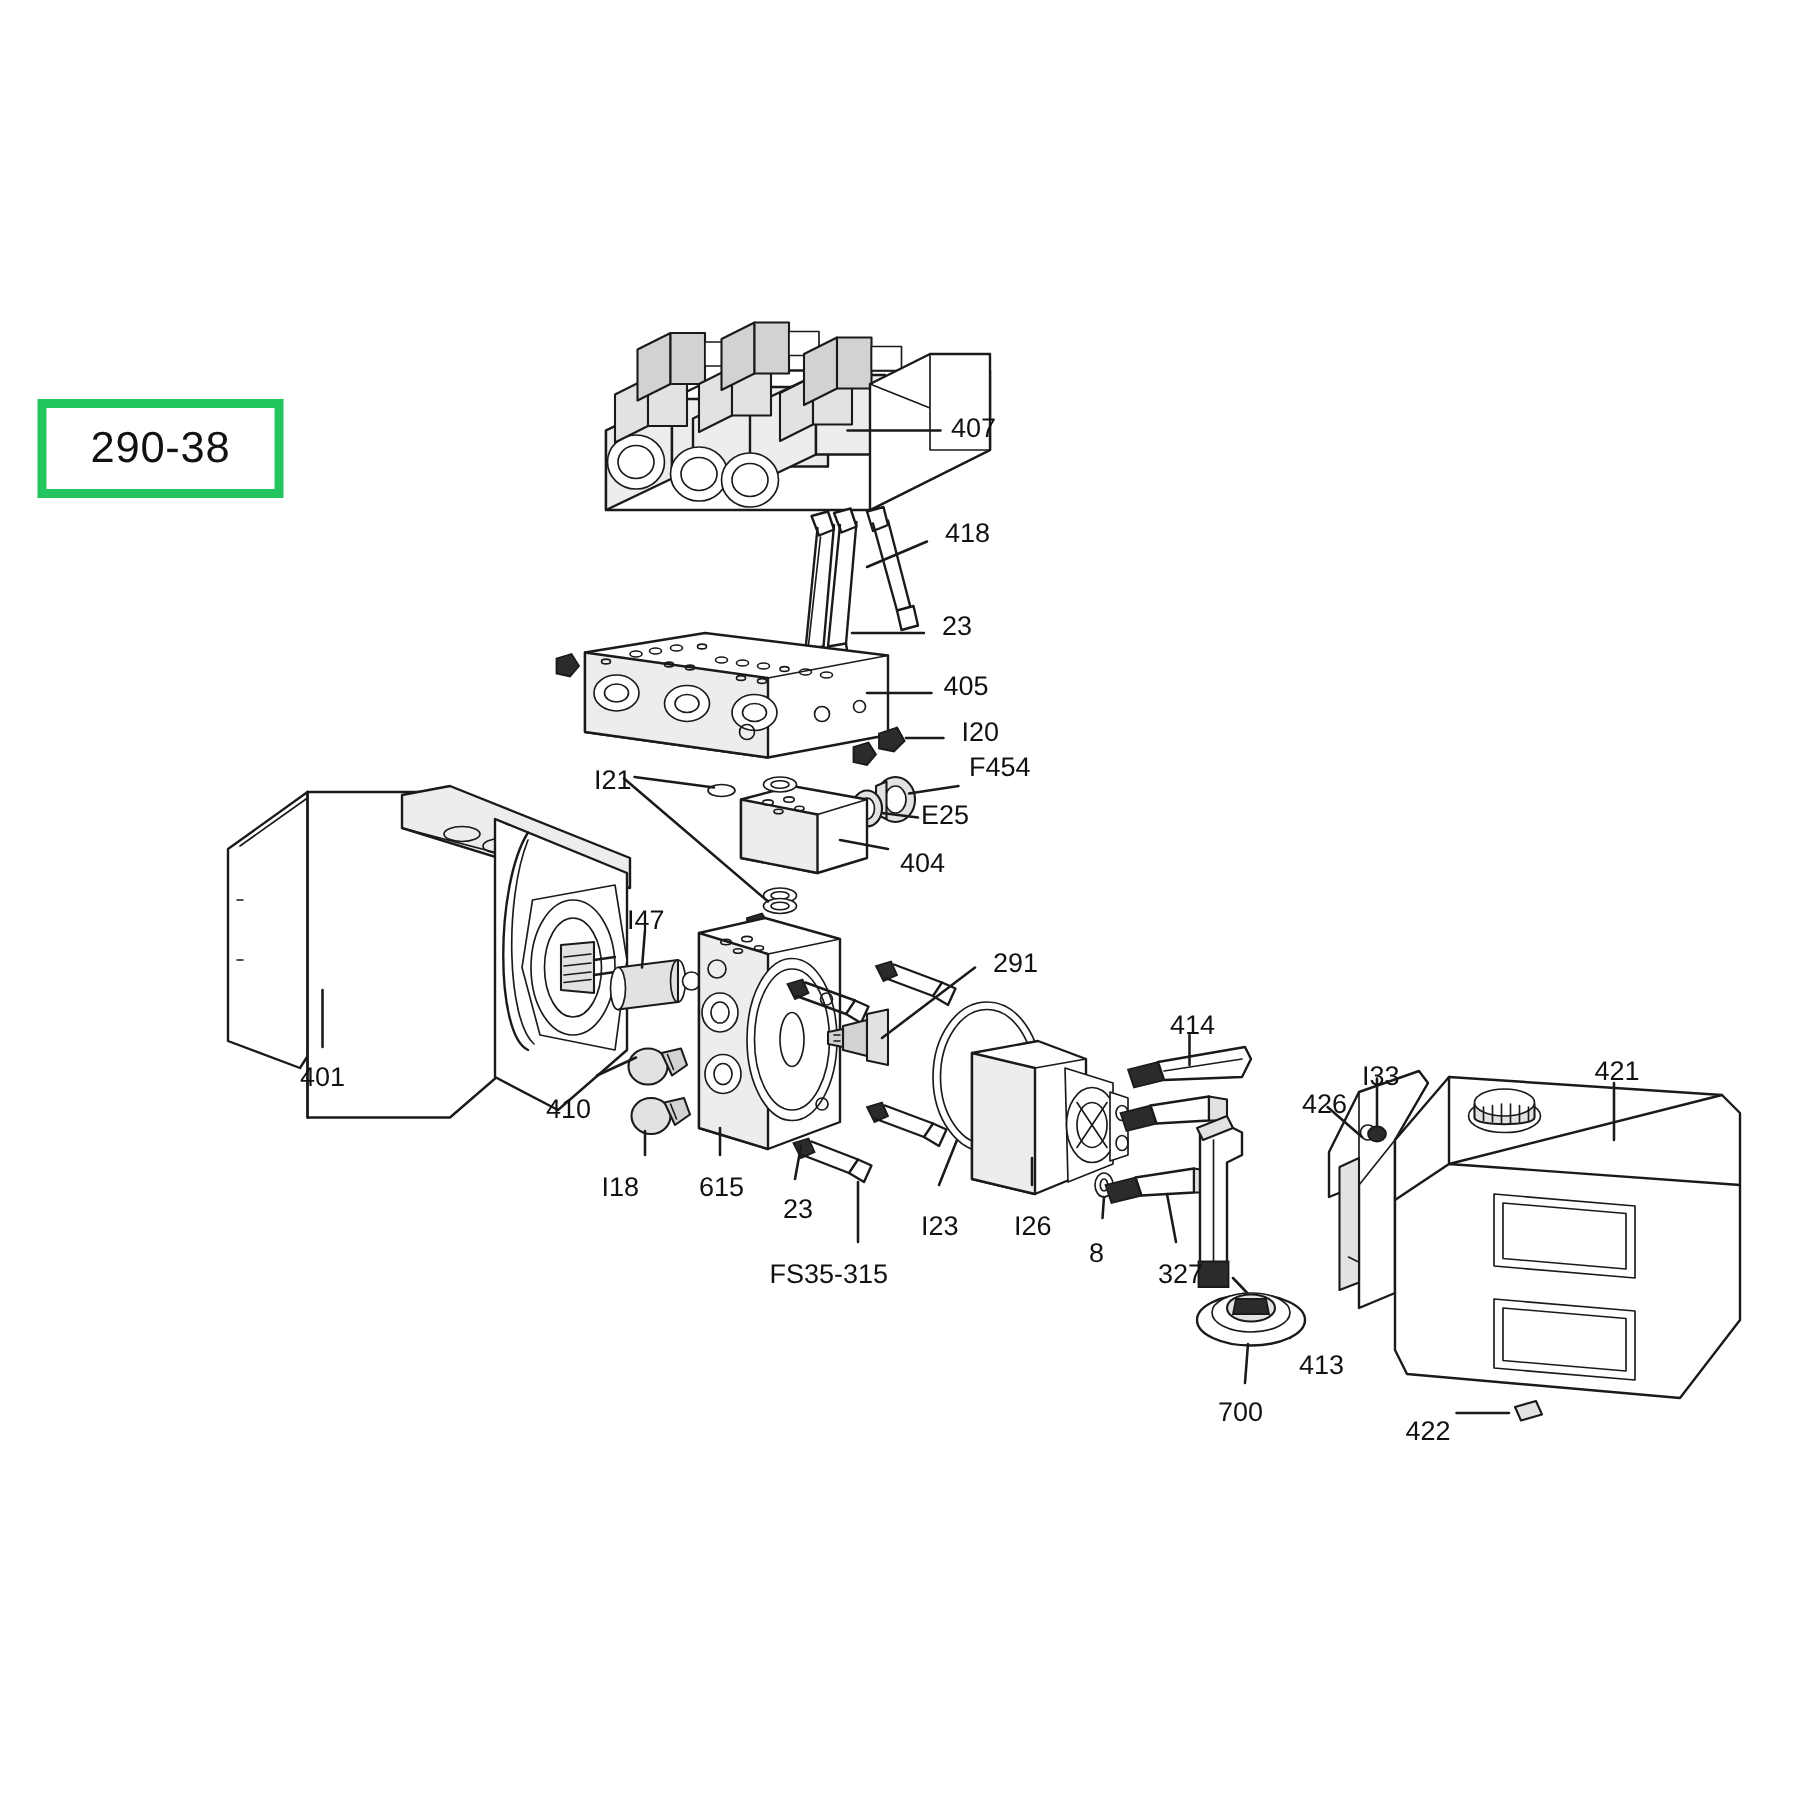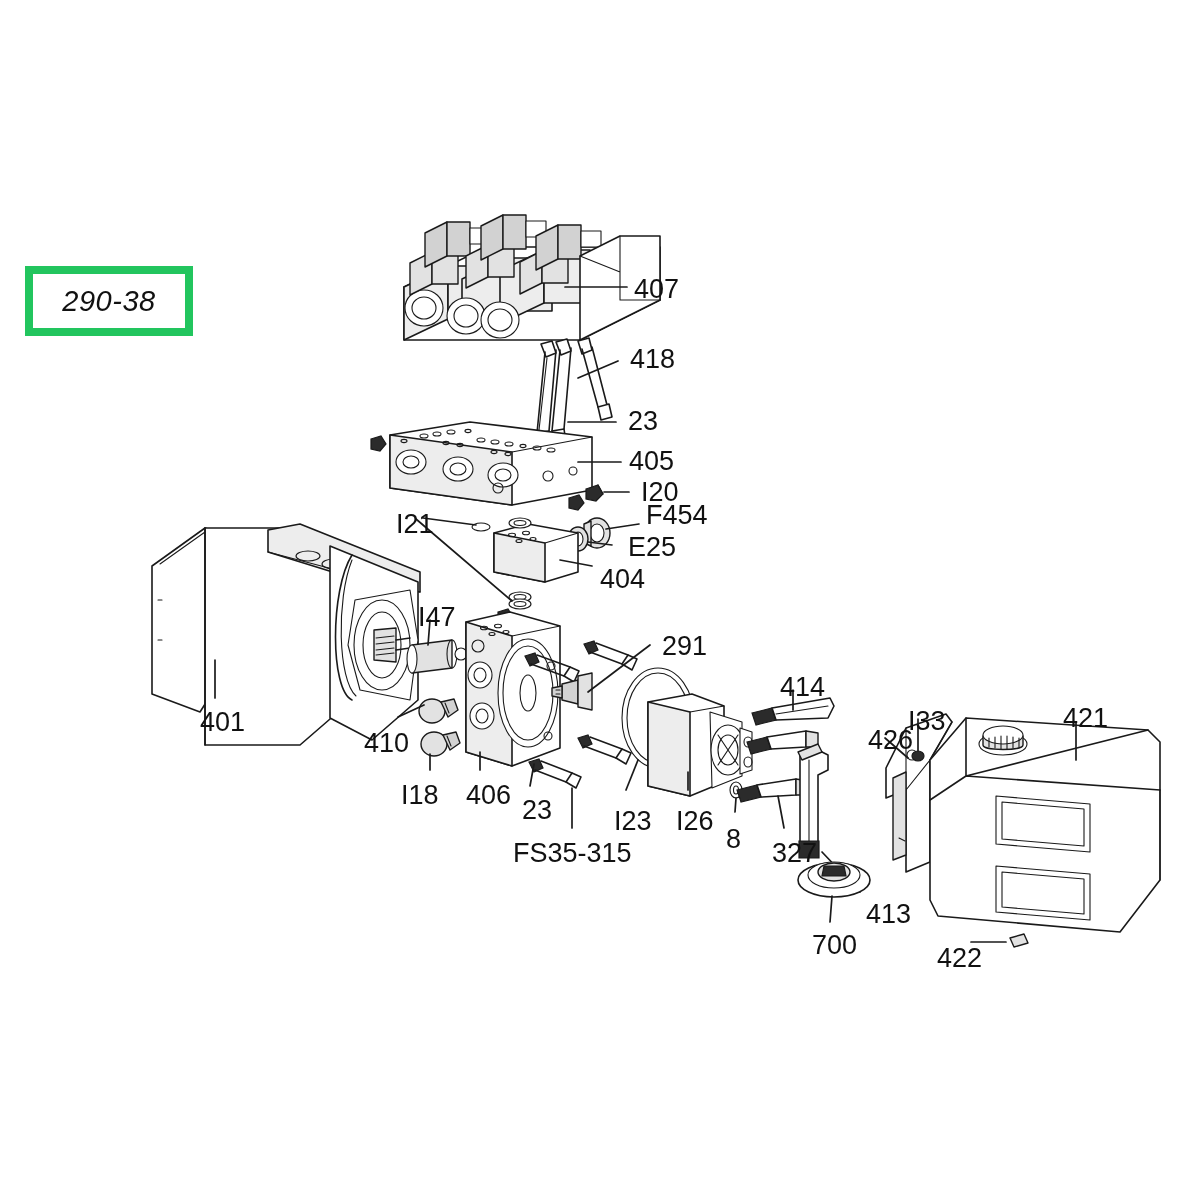--- a/index.html
+++ b/index.html
@@ -6,28 +6,28 @@
   body{width:1200px;height:1200px;overflow:hidden;font-family:"Liberation Sans",sans-serif;}
   #page{position:relative;width:1200px;height:1200px;background:#fff;}
 
   
   #diagram{position:absolute;left:0;top:0;width:1200px;height:1040px;}
   #diagram svg{display:block;}
 
   
   .refbox{
     position:absolute;left:25px;top:266px;width:152px;height:54px;
-    border:8px solid #22c55e;background:#fff;
+    border:6px solid #22c55e;background:#fff;
     display:flex;align-items:center;justify-content:center;
-    font-size:29px;color:#111;letter-spacing:.5px;font-style:italic;
+    font-size:29px;color:#111;letter-spacing:.5px;
   }
 
   
   .lbl{
-    position:absolute;font-size:27px;color:#111;white-space:nowrap;
+    position:absolute;font-size:18px;color:#111;white-space:nowrap;
     line-height:1;letter-spacing:0px;
   }
 
   
   #footer{position:absolute;left:0;top:1045px;width:1200px;height:155px;}
 </style>
 </head>
 <body>
 
 <div id="page">
@@ -424,28 +424,28 @@
 
   <div class="refbox">290-38</div>
 
   <div class="lbl" style="left:634px;top:276px">407</div>
   <div class="lbl" style="left:630px;top:346px">418</div>
   <div class="lbl" style="left:628px;top:408px">23</div>
   <div class="lbl" style="left:629px;top:448px">405</div>
   <div class="lbl" style="left:641px;top:479px">I20</div>
   <div class="lbl" style="left:396px;top:511px">I21</div>
   <div class="lbl" style="left:646px;top:502px">F454</div>
-  <div class="lbl" style="left:628px;top:534px">E25</div>
+  <div class="lbl" style="left:614px;top:534px">E25</div>
   <div class="lbl" style="left:600px;top:566px">404</div>
   <div class="lbl" style="left:418px;top:604px">I47</div>
   <div class="lbl" style="left:662px;top:633px">291</div>
   <div class="lbl" style="left:200px;top:709px">401</div>
   <div class="lbl" style="left:364px;top:730px">410</div>
   <div class="lbl" style="left:401px;top:782px">I18</div>
-  <div class="lbl" style="left:466px;top:782px">406</div>
+  <div class="lbl" style="left:466px;top:782px">615</div>
   <div class="lbl" style="left:522px;top:797px">23</div>
   <div class="lbl" style="left:513px;top:840px">FS35-315</div>
   <div class="lbl" style="left:614px;top:808px">I23</div>
   <div class="lbl" style="left:676px;top:808px">I26</div>
   <div class="lbl" style="left:726px;top:826px">8</div>
   <div class="lbl" style="left:780px;top:674px">414</div>
   <div class="lbl" style="left:772px;top:840px">327</div>
   <div class="lbl" style="left:866px;top:901px">413</div>
   <div class="lbl" style="left:812px;top:932px">700</div>
   <div class="lbl" style="left:868px;top:727px">426</div>

